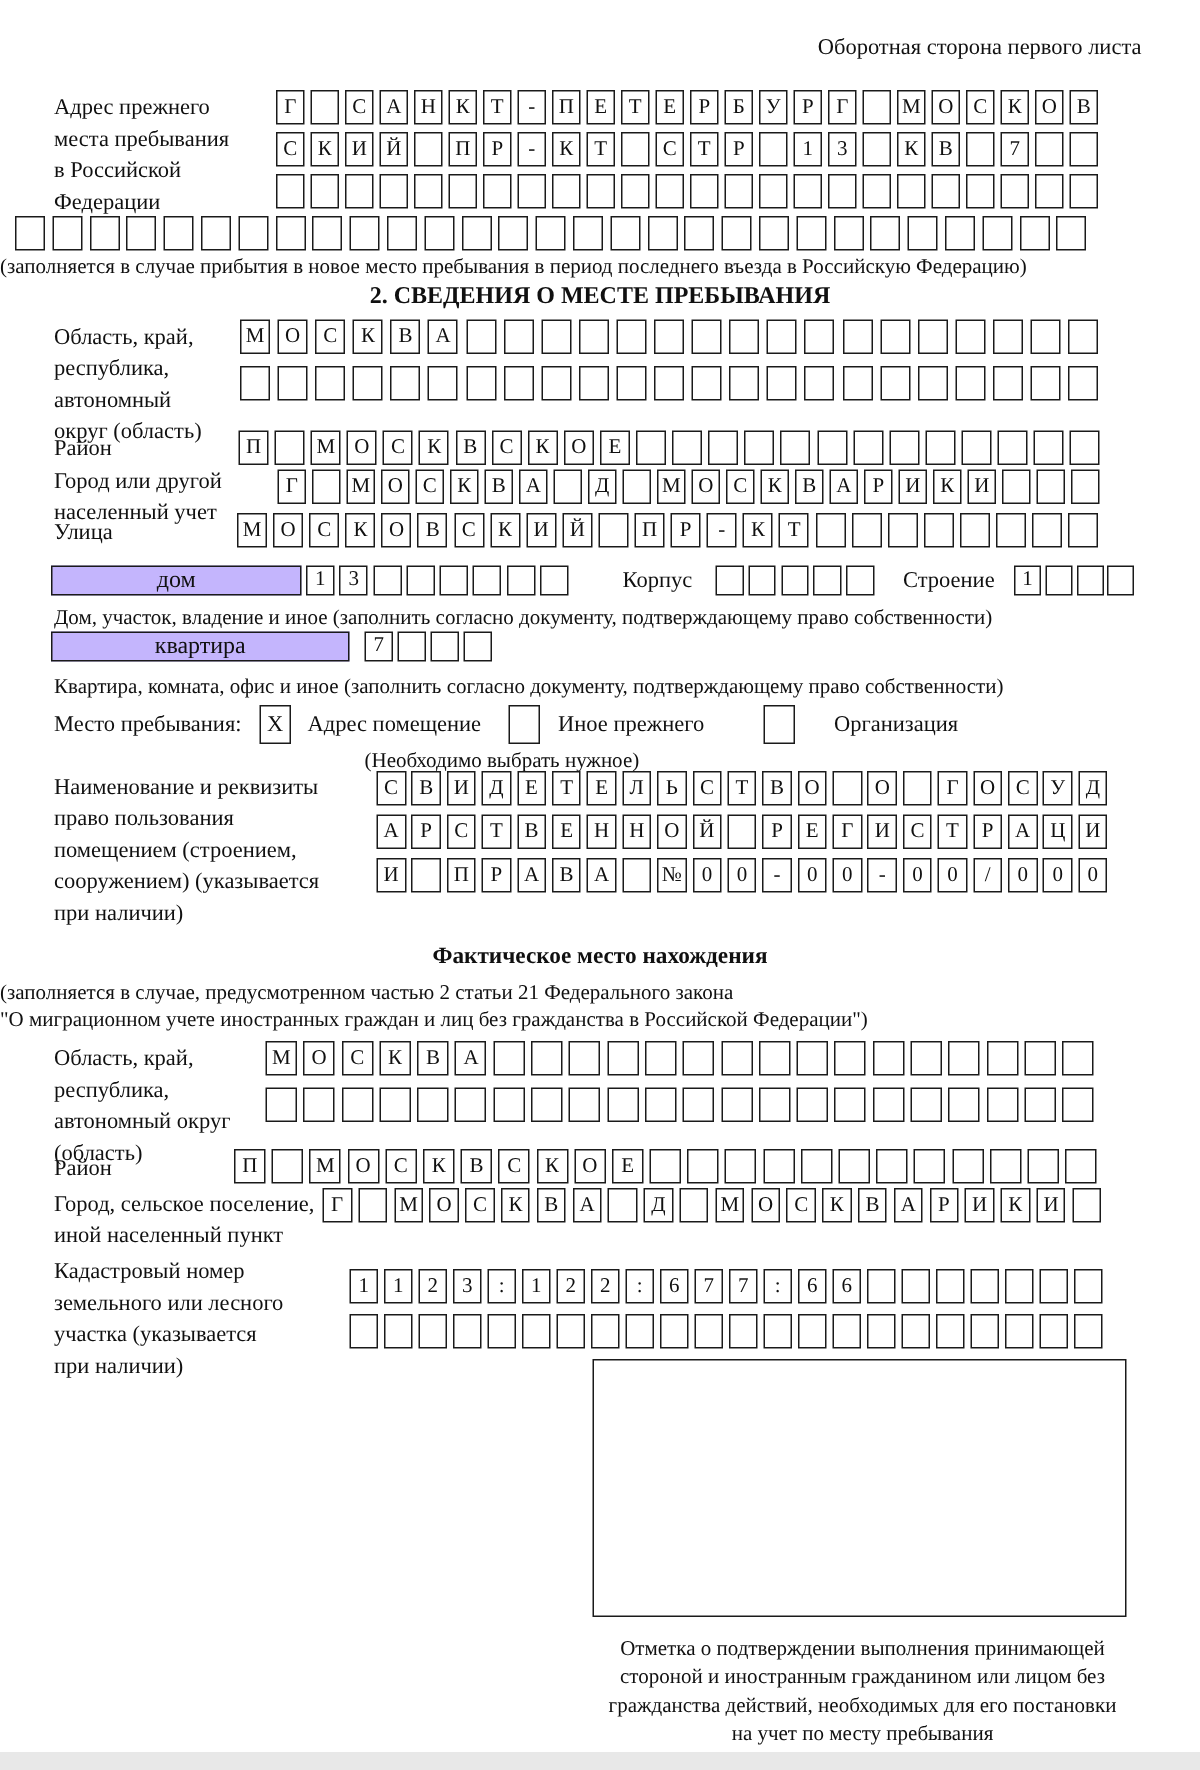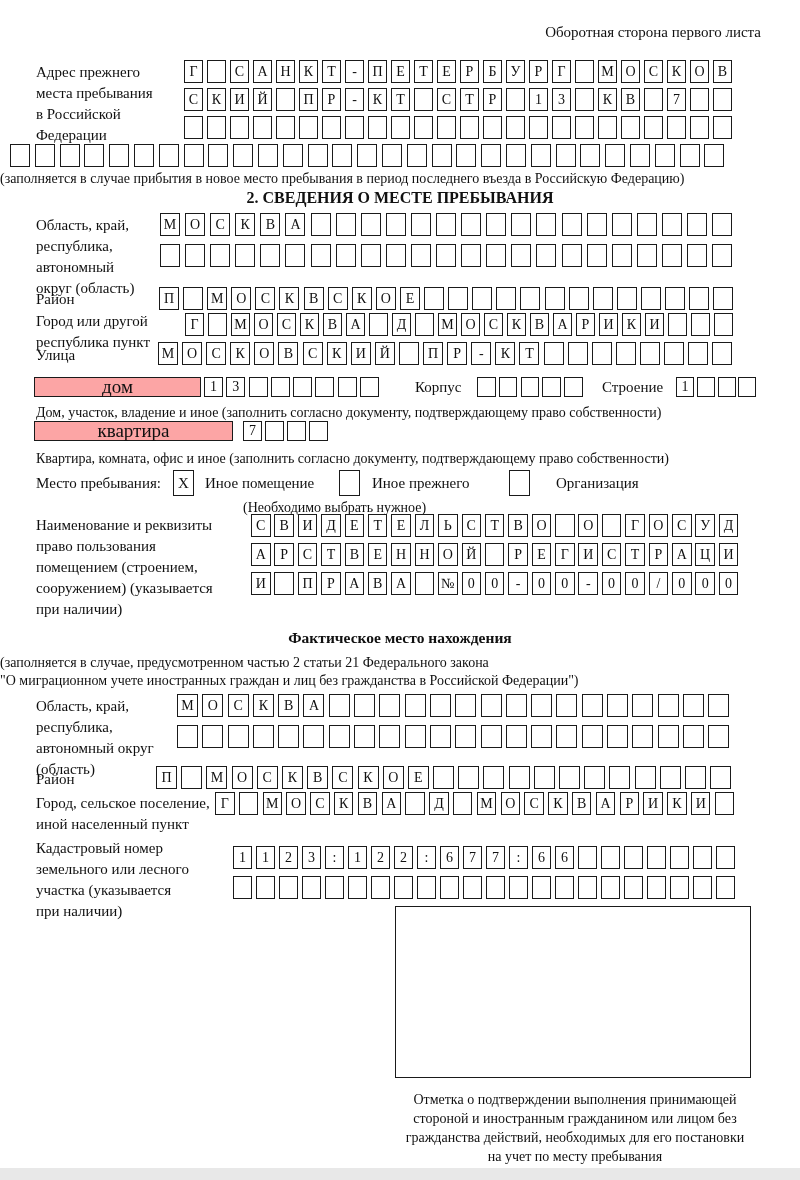--- a/index.html
+++ b/index.html
@@ -14,22 +14,22 @@
   .note-c{position:absolute;left:0;width:100%;text-align:left;font-size:14px;line-height:17px;}
   .title{position:absolute;left:0;width:100%;text-align:center;font-weight:700;font-size:16px;}
   .boxes{position:absolute;display:flex;gap:var(--g,4px);}
   .bx{
     flex:0 0 auto;width:var(--w,17px);height:var(--h,21px);
     border:1.6px solid #1a1a1a;background:#fff;
     display:flex;align-items:center;justify-content:center;
     font-size:14px;line-height:1;
   }
   .fieldbox{
-    position:absolute;border:1.6px solid #1a1a1a;background:#fca5a5;
-    display:flex;align-items:center;justify-content:center;font-size:19px;
+    position:absolute;border:1.6px solid #1a1a1a;background:#c4b5fd;
+    display:flex;align-items:center;justify-content:center;font-size:16px;
   }
   .cbx{
     position:absolute;width:19px;height:24px;border:1.6px solid #1a1a1a;background:#fff;
     display:flex;align-items:center;justify-content:center;font-size:15px;
   }
   .stamp{position:absolute;border:1.8px solid #1a1a1a;background:#fff;}
   .cap{position:absolute;text-align:center;font-size:14px;line-height:19px;}
   .cap .ln{height:19px;}
 </style>
 </head>
@@ -238,21 +238,21 @@
       <span class="bx"></span>
       <span class="bx"></span>
       <span class="bx"></span>
       <span class="bx"></span>
       <span class="bx"></span>
       <span class="bx"></span>
     </div>
 
   <div class="lbl" style="left:36px;top:311px">
       <div class="ln">Город или другой</div>
-      <div class="ln">республика пункт</div>
+      <div class="ln">населенный учет</div>
     </div>
   <div class="boxes" style="left:185px;top:313px;--w:17px;--g:4px">
       <span class="bx">Г</span>
       <span class="bx"></span>
       <span class="bx">М</span>
       <span class="bx">О</span>
       <span class="bx">С</span>
       <span class="bx">К</span>
       <span class="bx">В</span>
       <span class="bx">А</span>
@@ -334,21 +334,21 @@
   <div class="boxes" style="left:243px;top:421px;--w:17px;--g:3.1px;--h:18px">
       <span class="bx">7</span>
       <span class="bx"></span>
       <span class="bx"></span>
       <span class="bx"></span>
     </div>
   <div class="note" style="left:36px;top:450px">Квартира, комната, офис и иное (заполнить согласно документу, подтверждающему право собственности)</div>
 
   <div class="lbl" style="left:36px;top:473px">Место пребывания:</div>
   <span class="cbx" style="left:173px;top:470px">X</span>
-  <div class="lbl" style="left:205px;top:473px">Иное помещение</div>
+  <div class="lbl" style="left:205px;top:473px">Адрес помещение</div>
   <span class="cbx" style="left:339px;top:470px"></span>
   <div class="lbl" style="left:372px;top:473px">Иное прежнего</div>
   <span class="cbx" style="left:509px;top:470px"></span>
   <div class="lbl" style="left:556px;top:473px">Организация</div>
   <div class="note" style="left:243px;top:499px">(Необходимо выбрать нужное)</div>
 
   <div class="lbl" style="left:36px;top:515px">
       <div class="ln">Наименование и реквизиты</div>
       <div class="ln">право пользования</div>
       <div class="ln">помещением (строением,</div>

